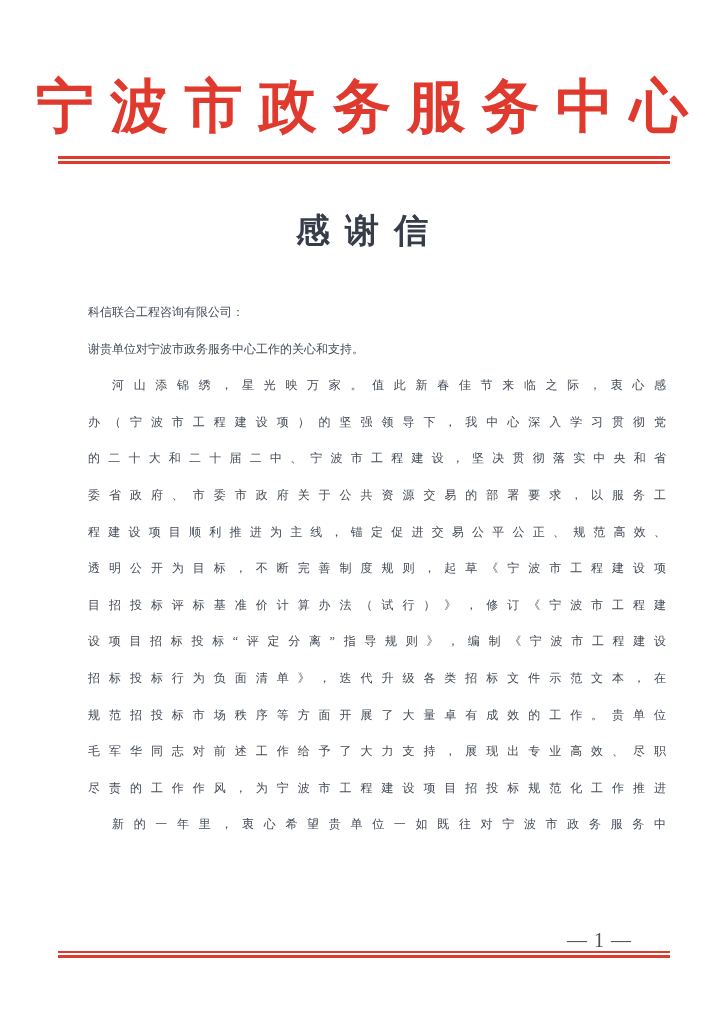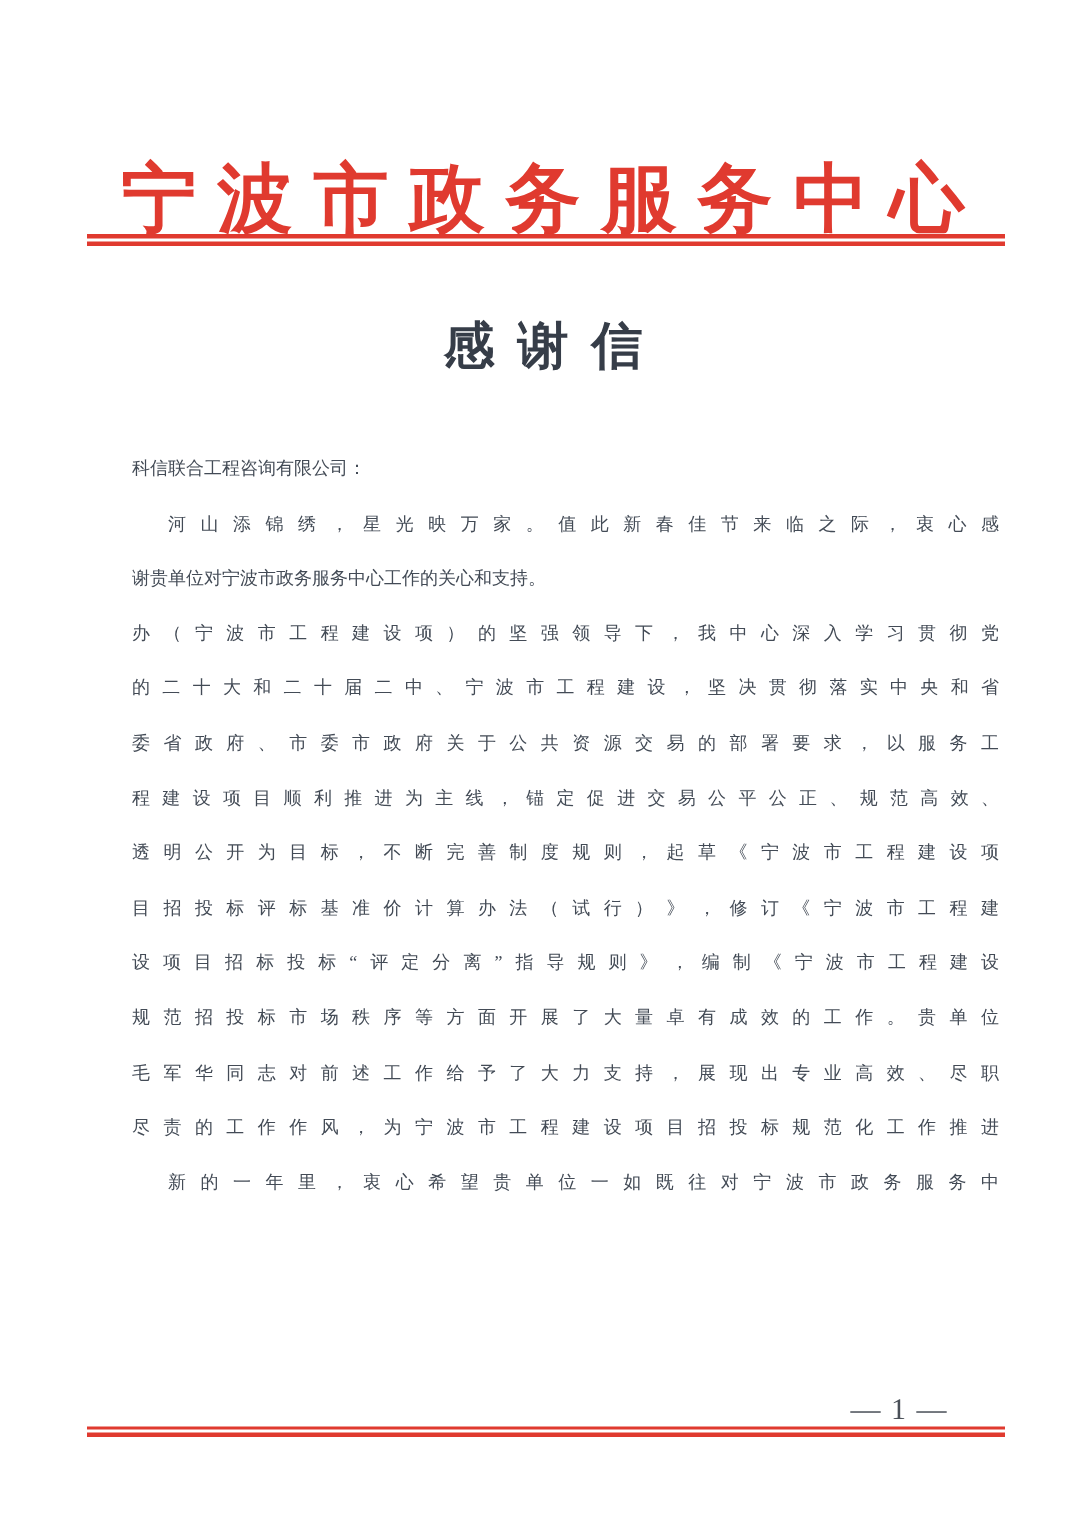--- a/index.html
+++ b/index.html
@@ -10,23 +10,23 @@
   }
   html,body{margin:0;padding:0;background:#ffffff;}
   .page{
     position:relative;
     width:724px;height:1024px;
     background:#ffffff;
     overflow:hidden;
     font-family:"Liberation Serif","DejaVu Serif",serif;
   }
   .letterhead{
-    position:absolute;top:99px;left:0;width:724px;
+    position:absolute;top:68px;left:0;width:724px;
     text-align:center;
-    font-size:50px;font-weight:bold;
+    font-size:58px;font-weight:bold;
     color:var(--accent-red);
     letter-spacing:0.28em;text-indent:0.28em;
     white-space:nowrap;
   }
   .letterhead-rule{
     position:absolute;top:156px;left:58px;right:54px;
     height:2px;
     border-top:3px solid var(--accent-red);
     border-bottom:3px solid var(--accent-red);
   }
@@ -68,29 +68,30 @@
 <div class="page">
 
   <div class="letterhead">宁波市政务服务中心</div>
 
   <div class="letterhead-rule"></div>
 
   <h1 class="doc-title">感谢信</h1>
 
   <div class="letter-body" id="letter-body">
       <div class="bline">科信联合工程咨询有限公司：</div>
+      <div class="bline">谢贵单位对宁波市政务服务中心工作的关心和支持。</div>
       <div class="bline indent fill">河山添锦绣，星光映万家。值此新春佳节来临之际，衷心感</div>
-      <div class="bline">谢贵单位对宁波市政务服务中心工作的关心和支持。</div>
       <div class="bline fill">办（宁波市工程建设项）的坚强领导下，我中心深入学习贯彻党</div>
       <div class="bline fill">的二十大和二十届二中、宁波市工程建设，坚决贯彻落实中央和省</div>
       <div class="bline fill">委省政府、市委市政府关于公共资源交易的部署要求，以服务工</div>
       <div class="bline fill">程建设项目顺利推进为主线，锚定促进交易公平公正、规范高效、</div>
       <div class="bline fill">透明公开为目标，不断完善制度规则，起草《宁波市工程建设项</div>
       <div class="bline fill">目招投标评标基准价计算办法（试行）》，修订《宁波市工程建</div>
       <div class="bline fill">设项目招标投标“评定分离”指导规则》，编制《宁波市工程建设</div>
+      <div class="bline fill">招标投标行为负面清单》，迭代升级各类招标文件示范文本，在</div>
       <div class="bline fill">规范招投标市场秩序等方面开展了大量卓有成效的工作。贵单位</div>
       <div class="bline fill">毛军华同志对前述工作给予了大力支持，展现出专业高效、尽职</div>
       <div class="bline fill">尽责的工作作风，为宁波市工程建设项目招投标规范化工作推进</div>
       <div class="bline indent fill">新的一年里，衷心希望贵单位一如既往对宁波市政务服务中</div>
     </div>
 
   <div class="page-number">— 1 —</div>
 
   <div class="footer-rule"></div>
 

